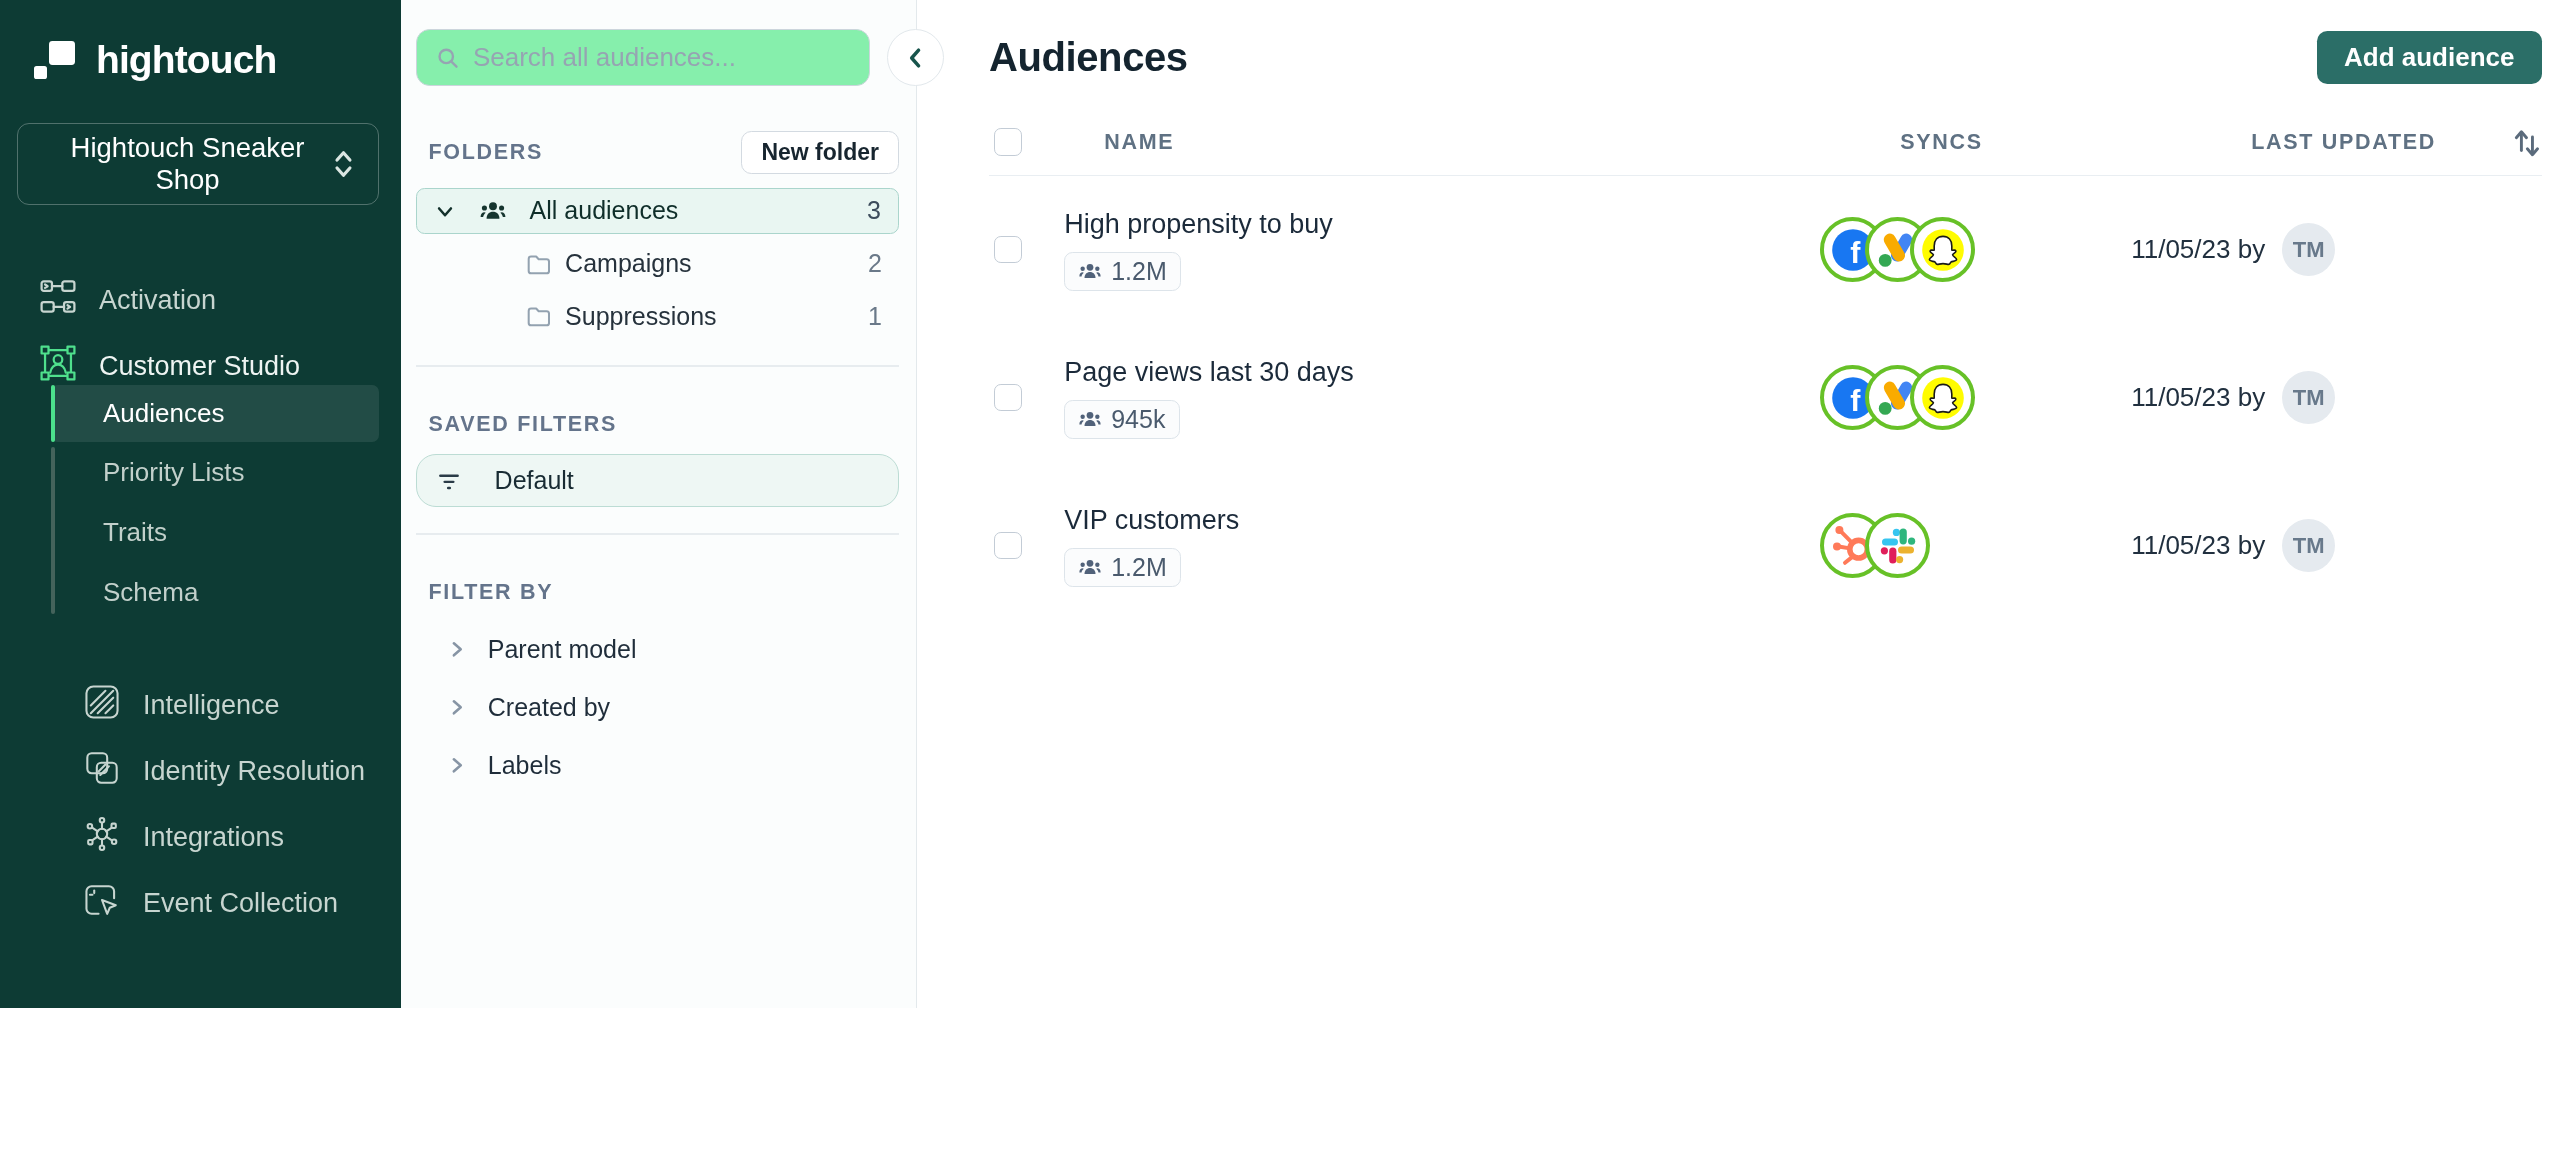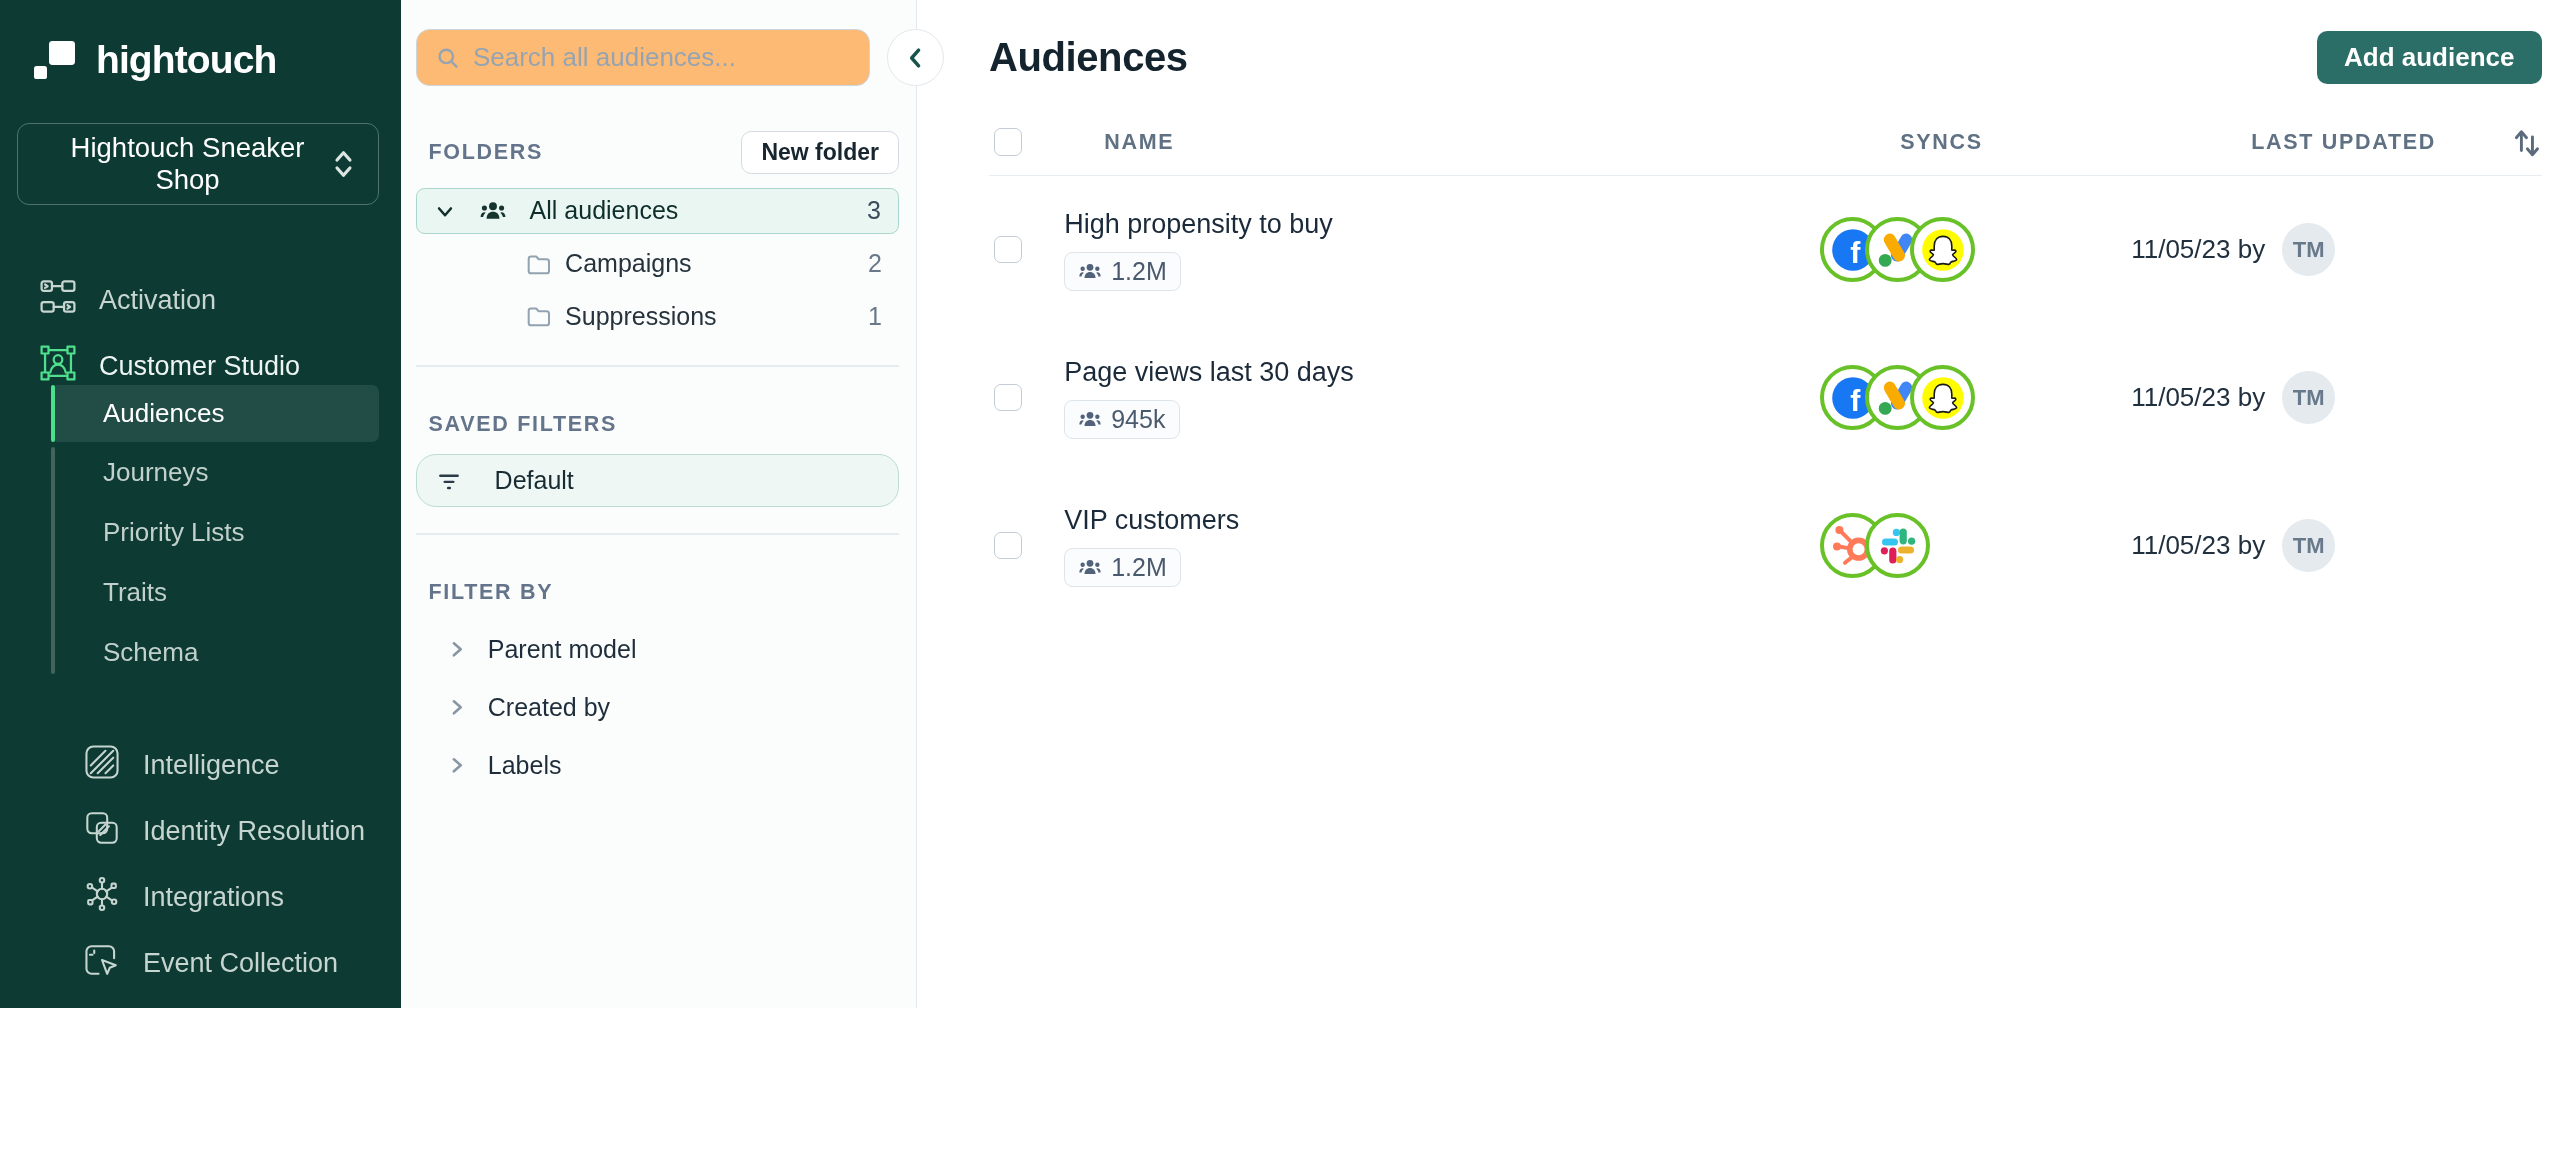--- a/index.html
+++ b/index.html
@@ -22,21 +22,21 @@
   .nav-item.section-active { color:#eef4f2; }
   .subnav { position:relative; margin:3.4px 22px 8.6px 0; }
   .subnav .rail { position:absolute; left:51px; top:62px; bottom:8.6px; width:4.3px; background:#44635b; border-radius:2.6px; }
   .subitem { margin-left:51px; height:60px; display:flex; align-items:center; padding-left:52px; font-size:26px; color:#c2d0cb; cursor:pointer; position:relative; }
   .subitem.active { height:57px; background:rgba(255,255,255,.09); border-radius:6.9px; color:#fff; }
   .subitem.active::before { content:""; position:absolute; left:0; top:0; bottom:0; width:4.3px; background:#4ce08c; border-radius:2.6px; }
   .lower { margin-top:33px;margin-left:44px; }
 
   
   .panel { width:516px; min-width:516px; background:#fbfdfd; border-right:1.7px solid #e3e9ec; position:relative; padding-top:29px; }
-  .search-box { margin:0 46px 0 14.6px; height:57px; border:1.7px solid #ccd5dc; border-radius:13.7px; background:#fdba74; display:flex; align-items:center; gap:13.7px; padding:0 19px; }
+  .search-box { margin:0 46px 0 14.6px; height:57px; border:1.7px solid #ccd5dc; border-radius:13.7px; background:#86efac; display:flex; align-items:center; gap:13.7px; padding:0 19px; }
   .search-box input { border:none; outline:none; background:transparent; font-size:26px; color:#334155; width:100%; font-family:inherit; }
   .search-box input::placeholder { color:#96a4b2; }
   .collapse-btn { position:absolute; right:-28px; top:29px; width:57px; height:57px; border-radius:50%; background:#fff; border:1.7px solid #e2e8ec;
     display:flex; align-items:center; justify-content:center; cursor:pointer; z-index:6; }
   .sec-row { display:flex; align-items:center; justify-content:space-between; margin:45px 17px 0 27.5px; }
   .sec-label { font-size:21.5px; font-weight:700; letter-spacing:1.7px; color:#64748b; }
   .new-folder-btn { height:43px; background:#fff; border:1.7px solid #d3dae1; border-radius:10.3px; font-size:23px; font-weight:600; color:#17252f;
     padding:0 19px; cursor:pointer; font-family:inherit; }
   .tree { margin-top:13.7px; }
   .folder-row { margin:0 17px 6.9px 14.6px; height:46px; display:flex; align-items:center; gap:15.5px; padding:0 17px; font-size:25px; color:#26323c; cursor:pointer; border-radius:8.6px; }
@@ -122,23 +122,20 @@
         </span>
         <span>Customer Studio</span>
       </div>
 
       <div class="subnav">
         <div class="rail"></div>
         <div class="subitem active">
           <span>Audiences</span>
         </div>
         <div class="subitem">
-          <span>Journeys</span>
-        </div>
-        <div class="subitem">
           <span>Priority Lists</span>
         </div>
         <div class="subitem">
           <span>Traits</span>
         </div>
         <div class="subitem">
           <span>Schema</span>
         </div>
       </div>
 

